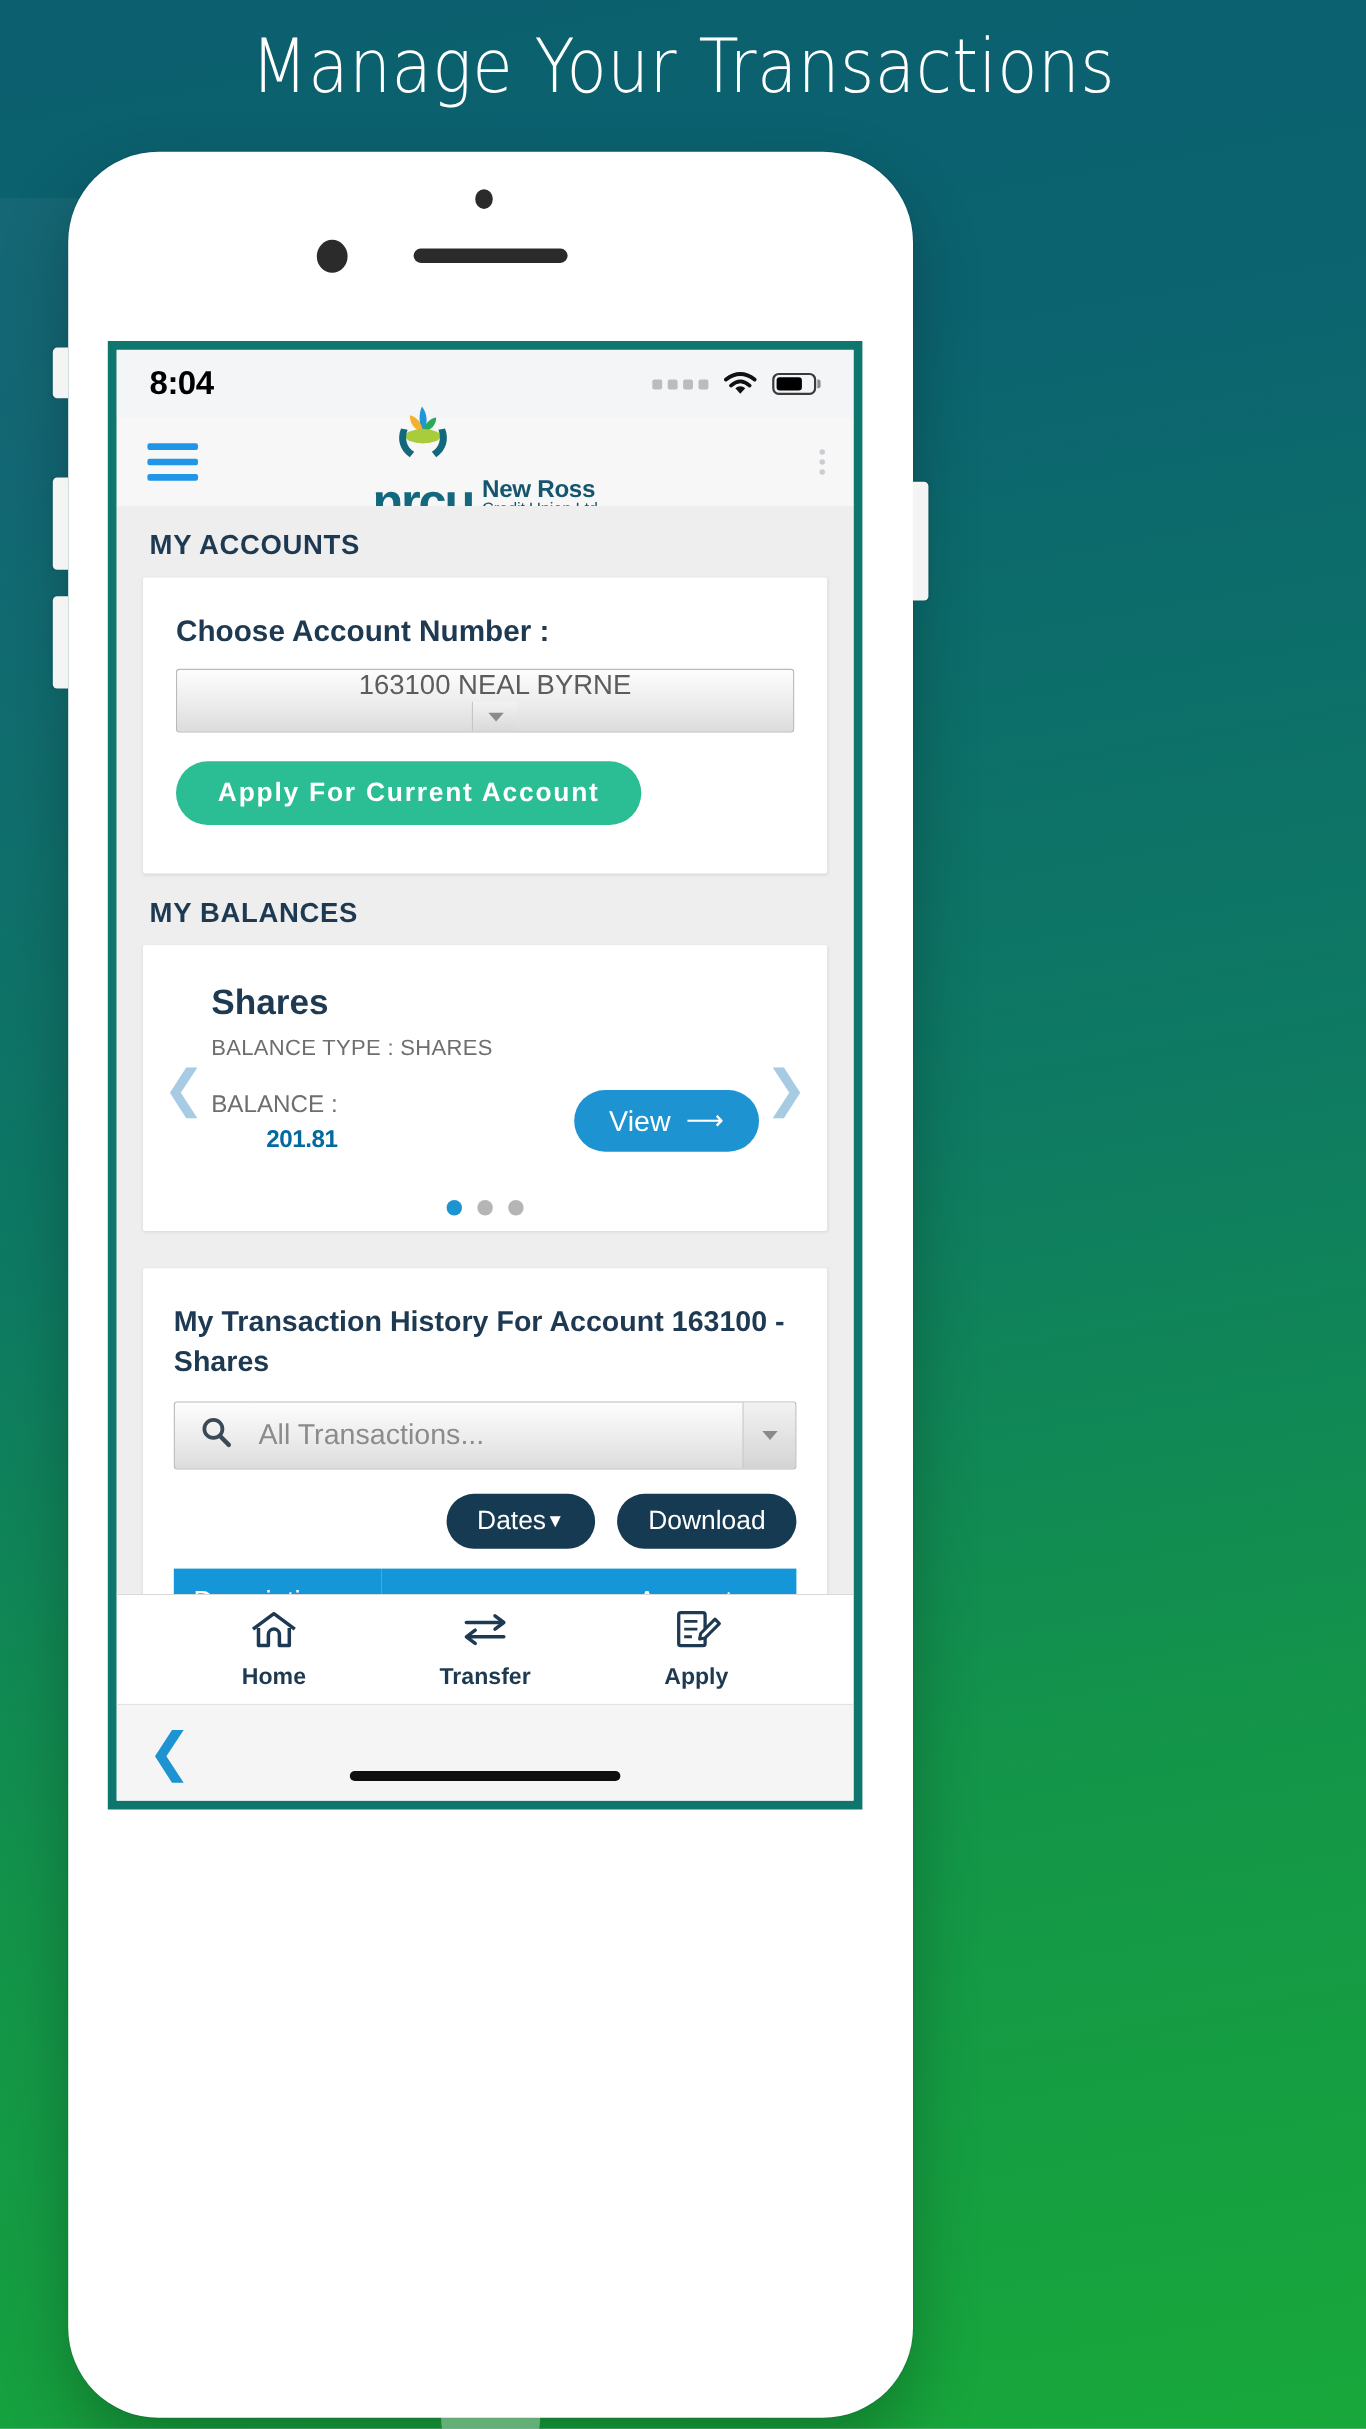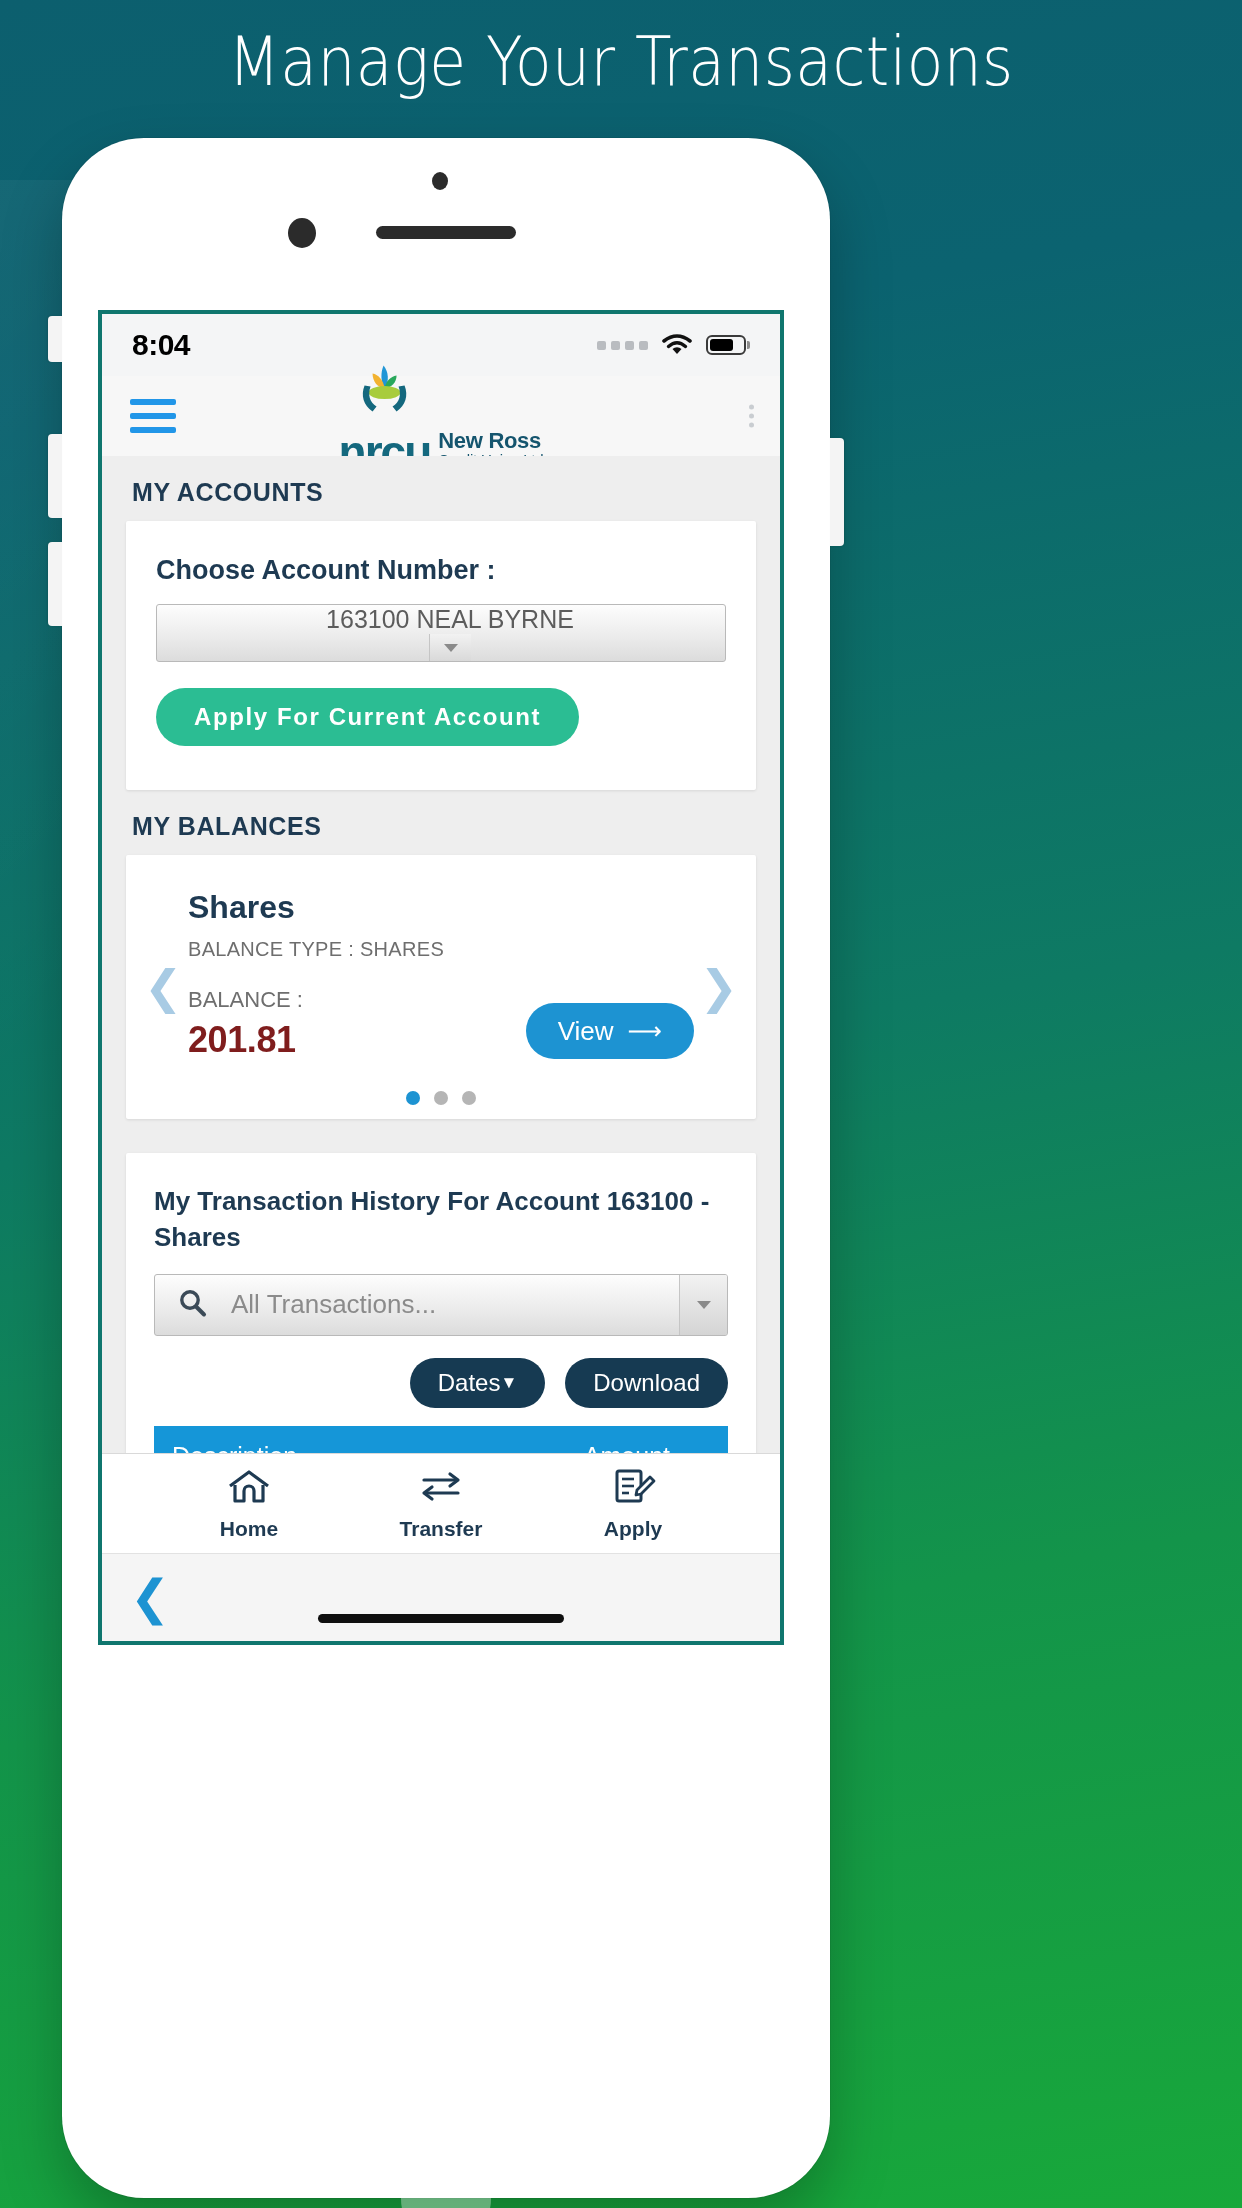--- a/index.html
+++ b/index.html
@@ -63,21 +63,21 @@
     left: auto; right: -14px; top: 300px; width: 14px; height: 108px;
     border-radius: 0 4px 4px 0; box-shadow: 1px 0 2px rgba(0,0,0,0.10);
   }
 
   
   .screen {
     position: absolute;
     left: 36px; top: 172px;
     width: 686px; height: 1335px;
     background: #ffffff;
-    border: 4px solid #0f766e;
+    border: 8px solid #0f766e;
     overflow: hidden;
     display: flex; flex-direction: column;
   }
 
   
   .statusbar {
     height: 62px; flex: 0 0 62px;
     background: #f4f5f6;
     display: flex; align-items: center; justify-content: space-between;
     padding: 0 34px 0 30px;
@@ -165,21 +165,21 @@
   }
 
   
   .bal-wrap { position: relative; }
   .balances-card { padding: 34px 62px 30px 62px; position: relative; min-height: 232px; }
   .bal-title { font-size: 32px; font-weight: 700; color: #1e3a52; margin-bottom: 12px; }
   .bal-type { font-size: 20px; color: #6e6e6e; letter-spacing: 0.3px; margin-bottom: 26px; }
   .bal-row { display: flex; align-items: flex-end; justify-content: space-between; }
   .bal-left { display: flex; flex-direction: column; }
   .bal-lbl { font-size: 22px; color: #6e6e6e; margin-bottom: 6px; }
-  .bal-amt { font-size: 36px; font-weight: 700; color: #7f1d1d; letter-spacing: -0.4px; }
+  .bal-amt { font-size: 22px; font-weight: 700; color: #0369a1; letter-spacing: -0.4px; text-align: right; }
   .btn-view {
     display: inline-flex; align-items: center; gap: 14px;
     height: 56px; padding: 0 32px; border-radius: 30px;
     background: #1d93d2; color: #fff; font-size: 26px; border: none; cursor: pointer;
     margin-bottom: 2px;
   }
   .arr-right { font-size: 24px; line-height: 1; }
   .car-arrow {
     position: absolute; top: 50%; transform: translateY(-50%);
     font-size: 46px; color: #a8cbe4; cursor: pointer; user-select: none;

